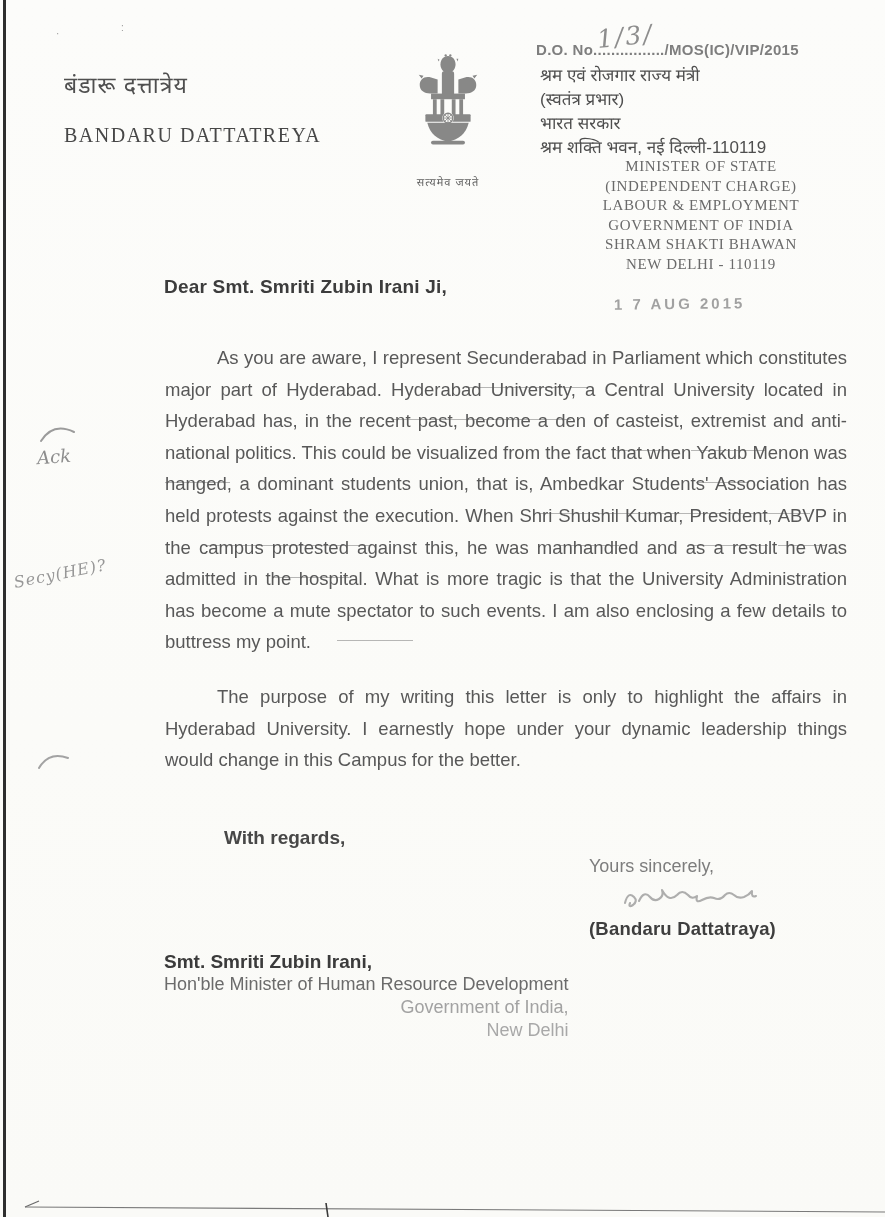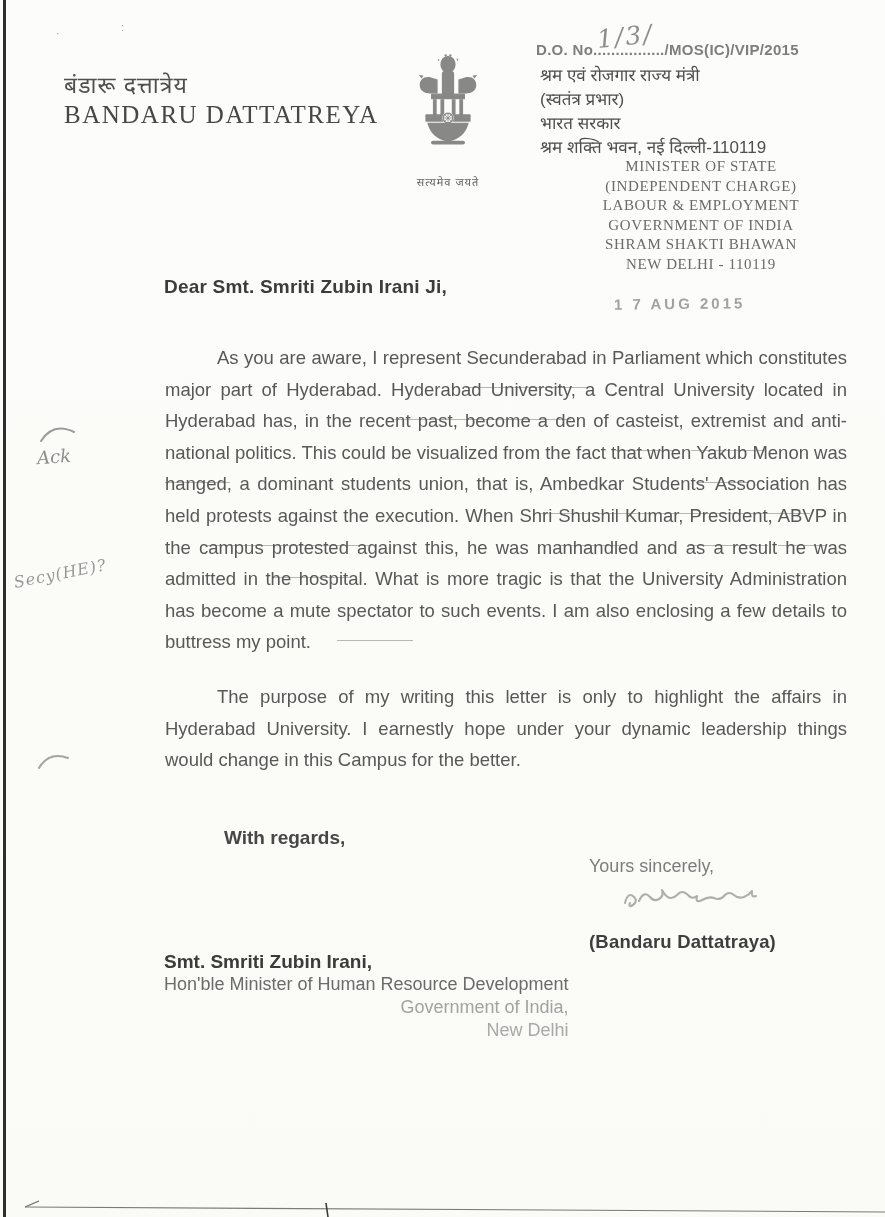--- a/index.html
+++ b/index.html
@@ -8,40 +8,40 @@
     background:linear-gradient(180deg,#fcfcfa 0%,#fbfbf8 60%,#fafaf7 100%);
     font-family:"Liberation Sans", sans-serif;
     overflow:hidden;
   }
   .scan-edge{position:absolute;left:3px;top:0;width:3px;height:100%;background:#1c1c1c;opacity:.92;}
   .speck{position:absolute;color:#9a9a9a;font-size:10px;}
 
   
   .sender{position:absolute;left:64px;top:68px;}
   .sender-hi{font-size:23px;color:#4f4f4f;letter-spacing:1px;}
-  .sender-en{font-family:"Liberation Serif",serif;font-size:25px;letter-spacing:1.5px;color:#474747;margin-top:1px;}
+  .sender-en{font-family:"Liberation Serif",serif;font-size:20px;letter-spacing:1.5px;color:#474747;margin-top:24px;}
   .emblem{position:absolute;left:398px;top:54px;width:100px;text-align:center;}
   .emblem-caption{font-size:11px;color:#5e5e5e;margin-top:18px;letter-spacing:1px;}
   .do-line{position:absolute;left:536px;top:41px;font-size:15px;font-weight:bold;color:#7e7e7e;letter-spacing:.3px;}
   .do-hand{position:absolute;left:597px;top:22px;font-size:25px;font-style:italic;color:#8d8d8d;transform:rotate(-6deg);letter-spacing:2px;font-family:"DejaVu Serif",serif;}
   .office-hi{position:absolute;left:540px;top:64px;width:302px;font-size:17px;line-height:24px;color:#4e4e4e;}
   .office-en{position:absolute;left:560px;top:157px;width:282px;text-align:center;
     font-family:"Liberation Serif",serif;font-size:15px;line-height:19.5px;color:#6a6a6a;letter-spacing:.6px;}
 
   
   .salutation{position:absolute;left:164px;top:276px;font-size:19px;font-weight:bold;color:#3c3c3c;letter-spacing:.2px;}
   .date-stamp{position:absolute;left:614px;top:295px;font-size:15px;color:#929292;letter-spacing:3px;transform:rotate(-.6deg);font-weight:bold;opacity:.85;}
   .body{position:absolute;left:165px;top:342px;width:682px;font-size:18.5px;line-height:31.6px;color:#585858;text-align:justify;}
   .body p{margin:0 0 23px 0;text-indent:52px;}
   .pu{border-bottom:1.6px solid rgba(125,125,125,.55);padding-bottom:19px;}
   .regards{position:absolute;left:224px;top:827px;font-size:19px;font-weight:bold;color:#474747;}
   .sincerely{position:absolute;right:66px;top:856px;width:230px;}
   .sincerely .closing{font-size:18px;color:#7d7d7d;}
   .sig-svg{margin:-2px 0 -6px 30px;display:block;}
-  .signed-name{font-size:18.5px;font-weight:bold;color:#3e3e3e;margin-top:20px;letter-spacing:.2px;}
+  .signed-name{font-size:18.5px;font-weight:bold;color:#3e3e3e;margin-top:7px;letter-spacing:.2px;}
 
   
   .addressee{position:absolute;left:164px;top:950px;line-height:23px;}
   .addr-0{font-size:19px;font-weight:bold;color:#3b3b3b;}
   .addr-1{font-size:18px;color:#6b6b6b;}
   .addr-2{font-size:18px;color:#a2a2a2;text-align:right;}
   .addr-3{font-size:18px;color:#a8a8a8;text-align:right;}
 
   
   .note{position:absolute;color:#8d8d8d;font-family:"DejaVu Serif",serif;font-style:italic;}

